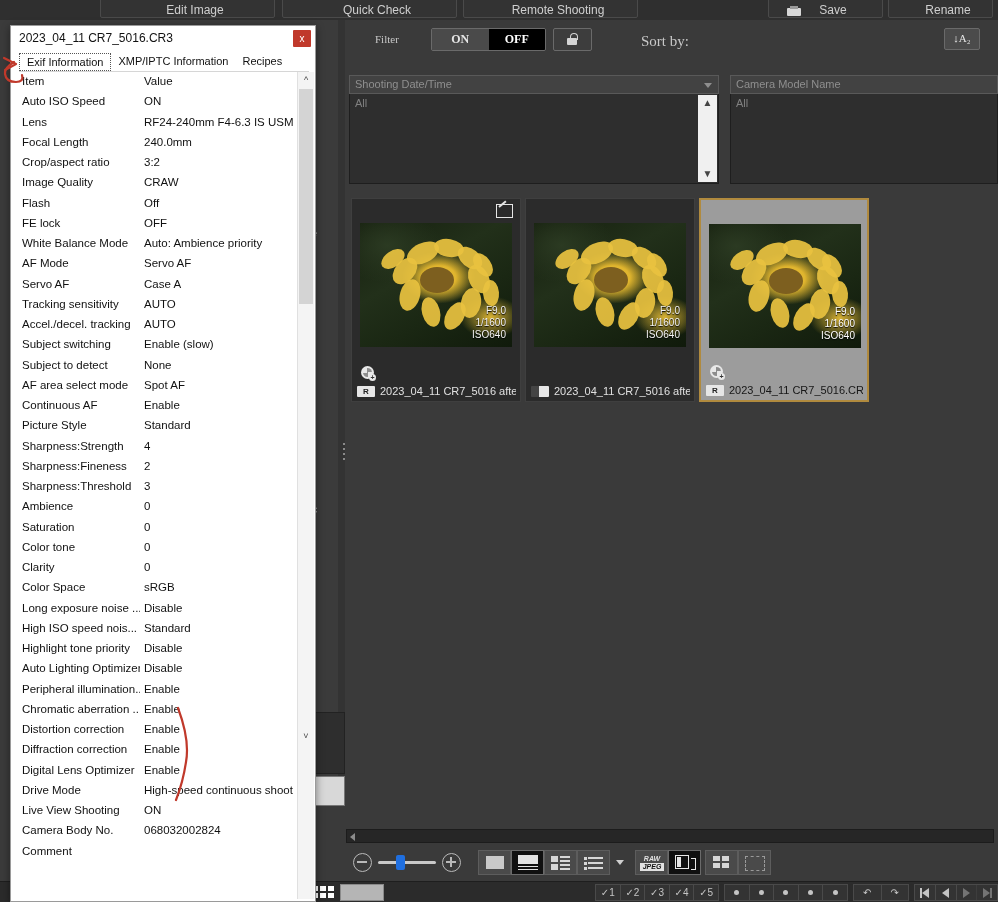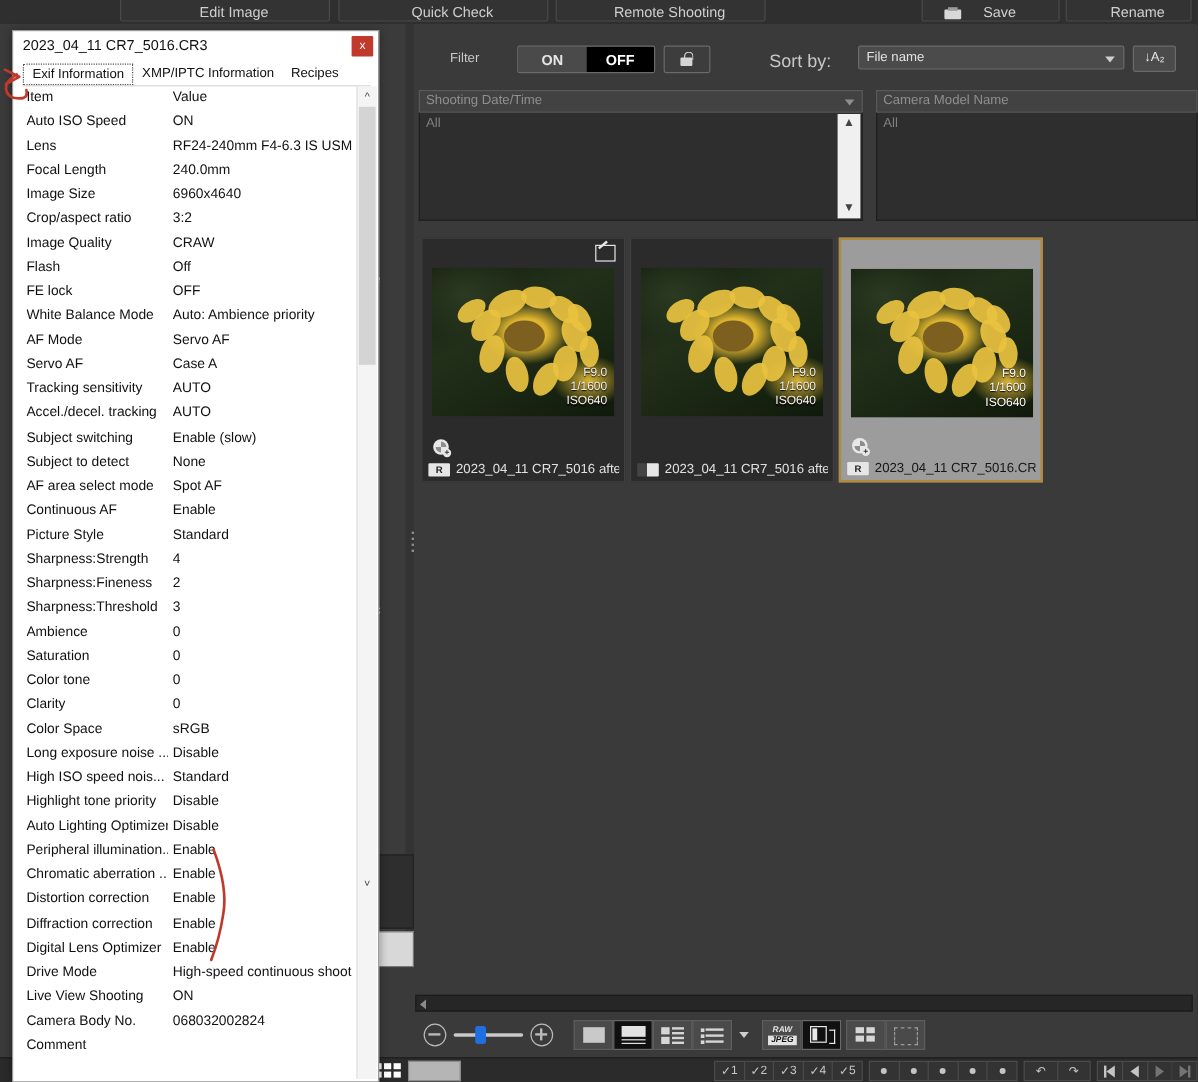--- a/index.html
+++ b/index.html
@@ -46,21 +46,21 @@
      background-color:#2a2a2a;}
 
   
   #v-splitter{position:absolute;left:341px;top:440px;width:6px;height:36px;}
   #v-splitter i{display:block;width:2px;height:2px;background:#8a8a8a;margin:3px auto;}
 
   
   #browser{position:absolute;left:345px;top:20px;width:653px;height:882px;background:#3a3a3a;}
 
   
-  #filter-bar{position:absolute;left:0;top:14px;width:653px;height:34px;}
+  #filter-bar{position:absolute;left:0;top:4px;width:653px;height:34px;font-family:Liberation Serif, serif;}
   #filter-label{position:absolute;left:30px;top:9px;color:#c8c8c8;font-size:11px;}
   #onoff{position:absolute;left:86px;top:4px;width:113px;height:21px;border:1px solid #6a6a6a;border-radius:2px;display:flex;overflow:hidden;}
   #onoff .seg{flex:1;display:flex;align-items:center;justify-content:center;font-size:12px;font-weight:bold;}
   #onoff .on{background:#4a4a4a;color:#e6e6e6;}
   #onoff .off{background:#000;color:#fff;}
   #lock-btn{position:absolute;left:208px;top:4px;width:37px;height:21px;background:#3d3d3d;border:1px solid #6a6a6a;border-radius:2px;}
   #lock-btn .lk{position:absolute;left:12px;top:4px;width:12px;height:12px;}
   #lock-btn .lk:before{content:"";position:absolute;left:1px;top:5px;width:10px;height:7px;background:#d5d5d5;border-radius:1px;}
   #lock-btn .lk:after{content:"";position:absolute;left:4px;top:0px;width:8px;height:7px;border:1.6px solid #d5d5d5;border-bottom:none;border-radius:4px 4px 0 0;box-sizing:border-box;}
   #sortby-label{position:absolute;left:296px;top:9px;color:#c8c8c8;font-size:15px;}
@@ -263,24 +263,20 @@
     <div id="filter-bar">
       <div id="filter-label">Filter</div>
       <div id="onoff">
         <div class="seg on">ON</div>
         <div class="seg off">OFF</div>
       </div>
       <div id="lock-btn">
         <i class="lk"></i>
       </div>
       <div id="sortby-label">Sort by:</div>
-      <div id="sort-select">
-        <span>File name</span>
-        <i class="caret"></i>
-      </div>
       <div id="sort-dir">↓A₂</div>
     </div>
 
     <div id="filt-row">
       <div class="filt-col" id="col-a">
         <div class="filt-head">
           <span>Shooting Date/Time</span>
           <i class="caret"></i>
         </div>
         <div class="filt-body">
@@ -563,24 +559,20 @@
         </div>
         <div class="row">
           <span class="k">Lens</span>
           <span class="v">RF24-240mm F4-6.3 IS USM</span>
         </div>
         <div class="row">
           <span class="k">Focal Length</span>
           <span class="v">240.0mm</span>
         </div>
         <div class="row">
-          <span class="k">Image Size</span>
-          <span class="v">6960x4640</span>
-        </div>
-        <div class="row">
           <span class="k">Crop/aspect ratio</span>
           <span class="v">3:2</span>
         </div>
         <div class="row">
           <span class="k">Image Quality</span>
           <span class="v">CRAW</span>
         </div>
         <div class="row">
           <span class="k">Flash</span>
           <span class="v">Off</span>

